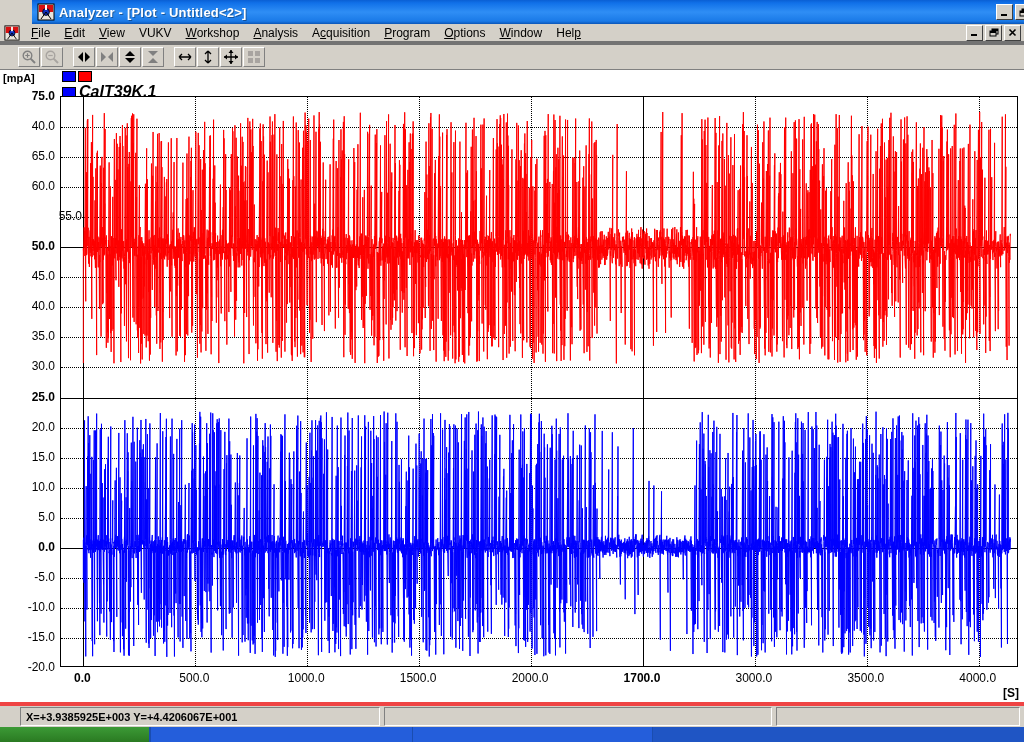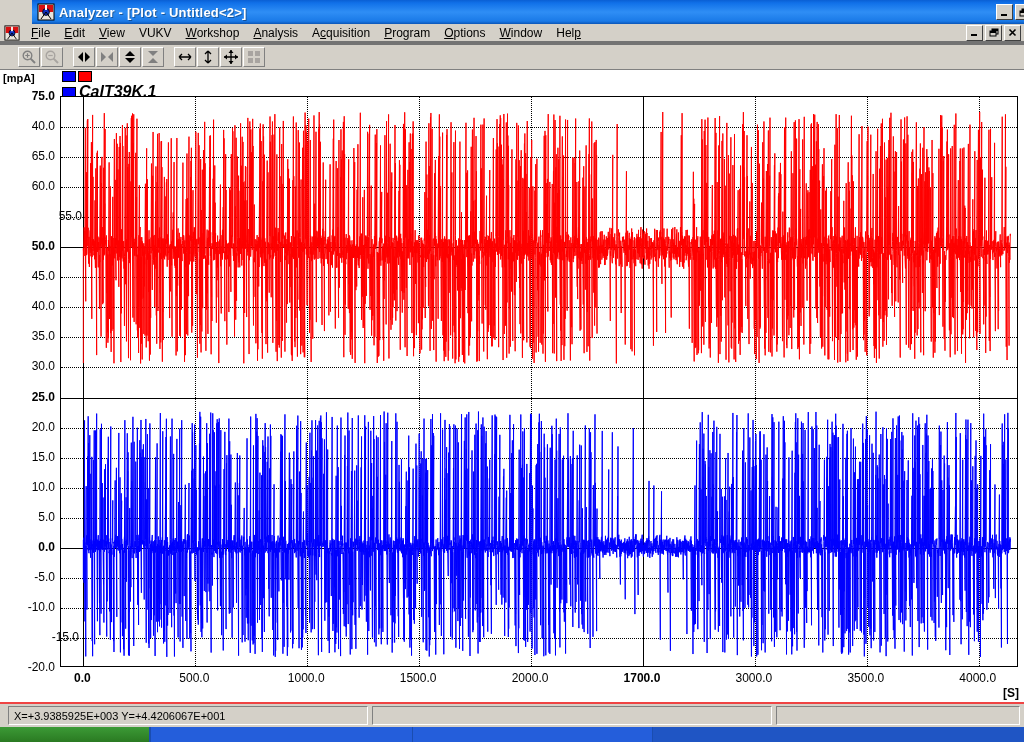--- a/index.html
+++ b/index.html
@@ -128,22 +128,22 @@
     transform: translateX(-50%); white-space: nowrap;
   }
   .xtick.b { font-weight: bold; }
 
   .trace { position: absolute; left: 0; top: 0; width: 100%; height: 100%; }
 
   
   .statusbar {
     position: absolute; left: 0; top: 702px; width: 1024px; height: 25px;
     background: #d4d0c8;
-    border-top: 2px solid #ef4444;
-    display: flex; align-items: center; padding: 3px 4px 3px 8px; gap: 4px;
+    border-top: 4px solid #ef4444;
+    display: flex; align-items: center; padding: 3px 4px 3px 20px; gap: 4px; font-weight: bold;
   }
   .spane {
     height: 19px;
     border: 1px solid #808080;
     border-right-color: #ffffff; border-bottom-color: #ffffff;
     background: #d4d0c8;
     display: flex; align-items: center;
     font-size: 11px; color: #000; padding: 0 5px;
     white-space: nowrap;
   }
@@ -389,21 +389,21 @@
         <div class="ytick" style="top: 266.421px; left: 0px;">35.0</div>
         <div class="ytick" style="top: 296.474px; left: 0px;">30.0</div>
         <div class="ytick b" style="top: 326.526px; left: 0px;">25.0</div>
         <div class="ytick" style="top: 356.579px; left: 0px;">20.0</div>
         <div class="ytick" style="top: 386.632px; left: 0px;">15.0</div>
         <div class="ytick" style="top: 416.684px; left: 0px;">10.0</div>
         <div class="ytick" style="top: 446.737px; left: 0px;">5.0</div>
         <div class="ytick b" style="top: 476.789px; left: 0px;">0.0</div>
         <div class="ytick" style="top: 506.842px; left: 0px;">-5.0</div>
         <div class="ytick" style="top: 536.895px; left: 0px;">-10.0</div>
-        <div class="ytick" style="top: 566.947px; left: 0px; margin-left: 24px;">-15.0</div>
+        <div class="ytick" style="top: 566.947px; left: 0px;">-15.0</div>
         <div class="ytick" style="top: 597px; left: 0px; text-align: right;">-20.0</div>
       </div>
     <div id="xticks">
         <div class="xtick b" style="left: 82.3832px; top: 601px;">0.0</div>
         <div class="xtick" style="left: 194.299px; top: 601px;">500.0</div>
         <div class="xtick" style="left: 306.215px; top: 601px;">1000.0</div>
         <div class="xtick" style="left: 418.131px; top: 601px;">1500.0</div>
         <div class="xtick" style="left: 530.047px; top: 601px;">2000.0</div>
         <div class="xtick b" style="left: 641.963px; top: 601px;">1700.0</div>
         <div class="xtick" style="left: 753.879px; top: 601px;">3000.0</div>

